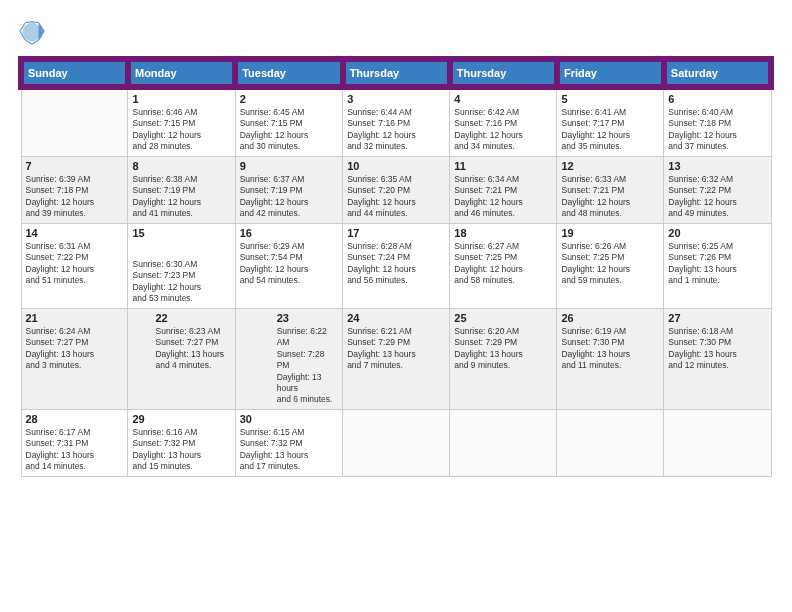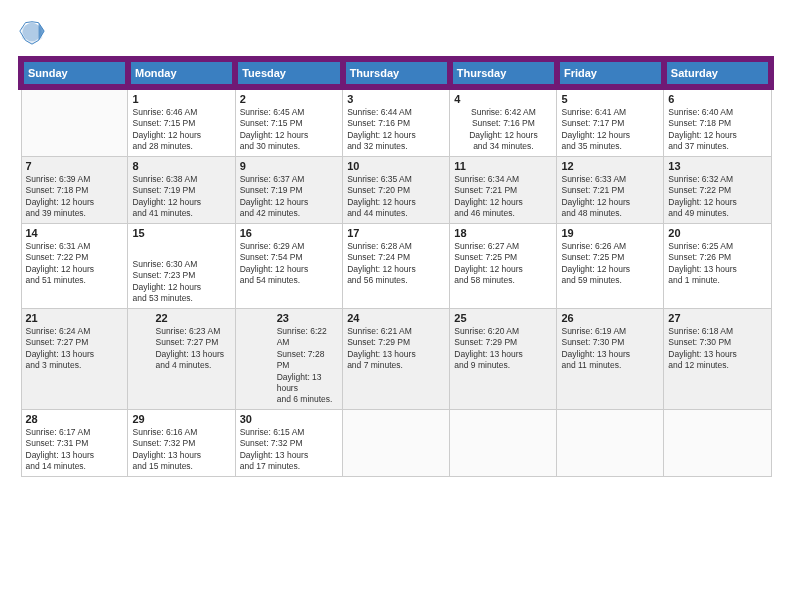--- a/index.html
+++ b/index.html
@@ -145,21 +145,21 @@
           </td>
           <td>
             <div class="day-num">3</div>
             <div class="day-info" style="white-space: pre-line;">Sunrise: 6:44 AM
 Sunset: 7:16 PM
 Daylight: 12 hours
 and 32 minutes.</div>
           </td>
           <td>
             <div class="day-num">4</div>
-            <div class="day-info" style="white-space: pre-line; text-align: center;">Sunrise: 6:42 AM
+            <div class="day-info" style="white-space: pre-line;">Sunrise: 6:42 AM
 Sunset: 7:16 PM
 Daylight: 12 hours
 and 34 minutes.</div>
           </td>
           <td>
             <div class="day-num">5</div>
             <div class="day-info" style="white-space: pre-line;">Sunrise: 6:41 AM
 Sunset: 7:17 PM
 Daylight: 12 hours
 and 35 minutes.</div>

